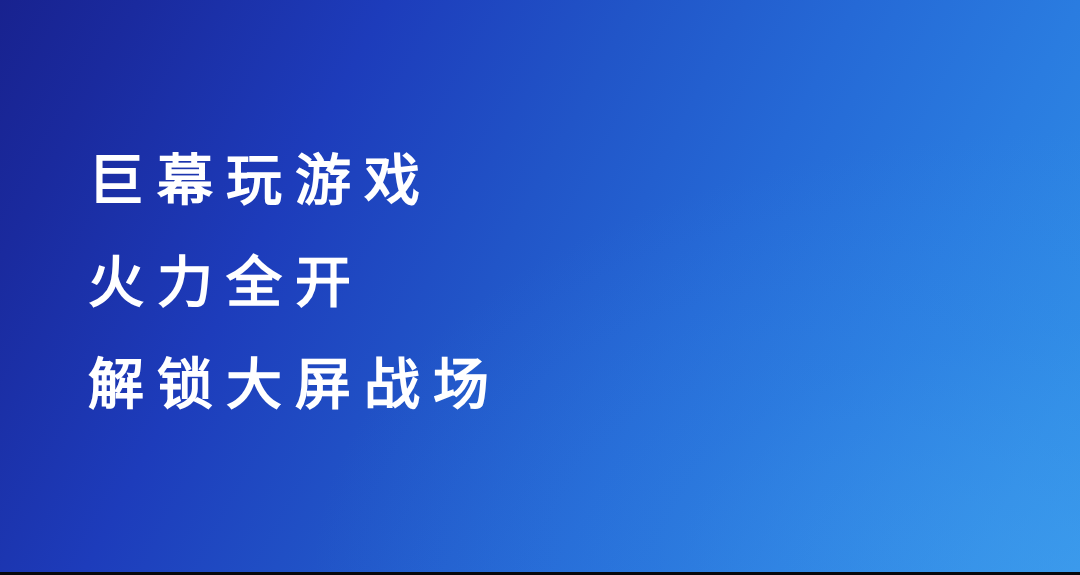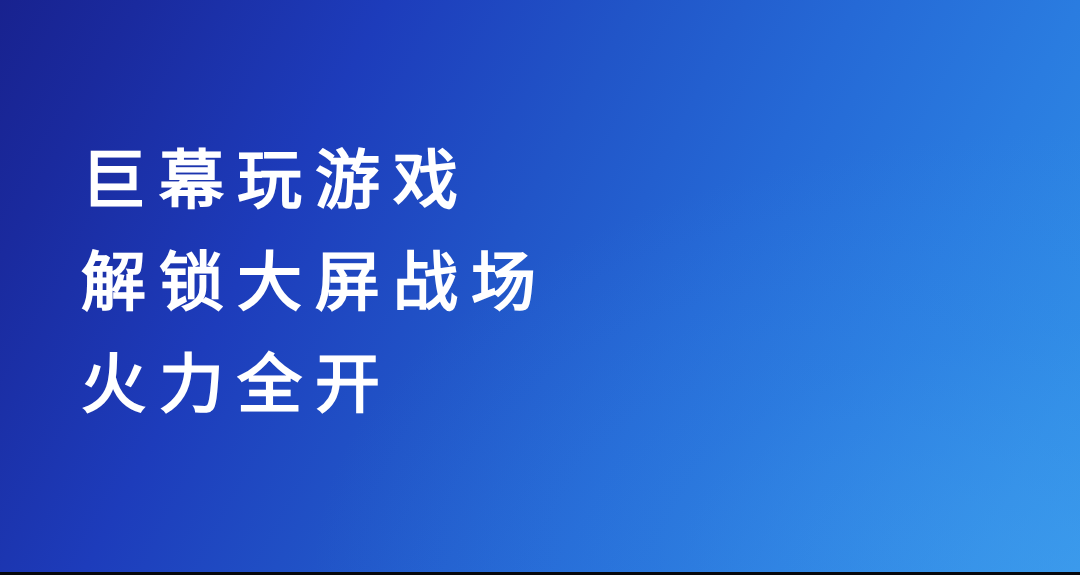--- a/index.html
+++ b/index.html
@@ -53,26 +53,26 @@
     position: absolute;
     left: 0;
     right: 0;
     bottom: 0;
     height: 3px;
     background: #07080c;
   }
 
   .headline {
     position: absolute;
-    left: 81px;
+    left: 88px;
     top: 130px;
     margin: 0;
     padding: 0;
     color: #ffffff;
-    font-size: 65px;
+    font-size: 56px;
     font-weight: 700;
     line-height: 102px;
     letter-spacing: 13px;
     white-space: nowrap;
     -webkit-font-smoothing: antialiased;
   }
 
   .headline-line {
     display: block;
   }
@@ -80,19 +80,19 @@
 </head>
 <body>
 
 <div class="banner">
 
   <div class="banner-bg"></div>
   <div class="banner-glow"></div>
 
   <h1 class="headline">
     <span class="headline-line">巨幕玩游戏</span>
+    <span class="headline-line">火力全开</span>
     <span class="headline-line">解锁大屏战场</span>
-    <span class="headline-line">火力全开</span>
   </h1>
 
   <div class="bottom-strip"></div>
 
 </div>
 
 </body></html>

